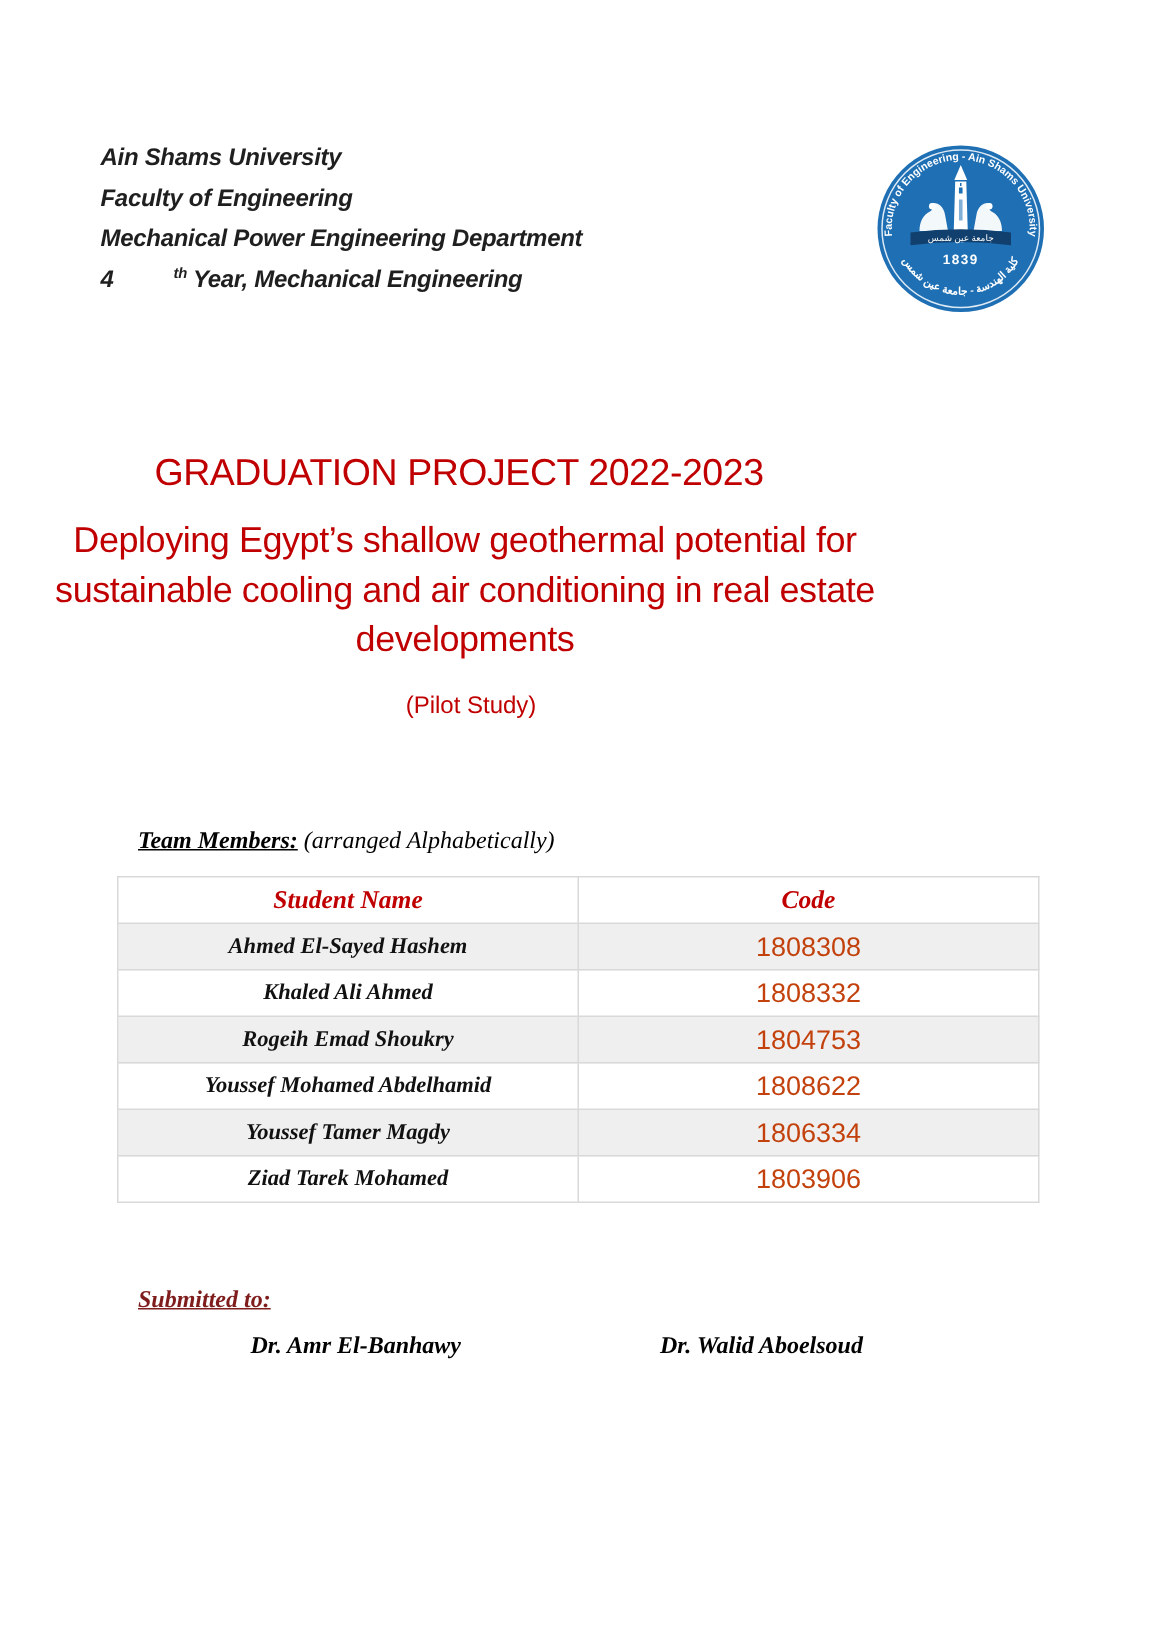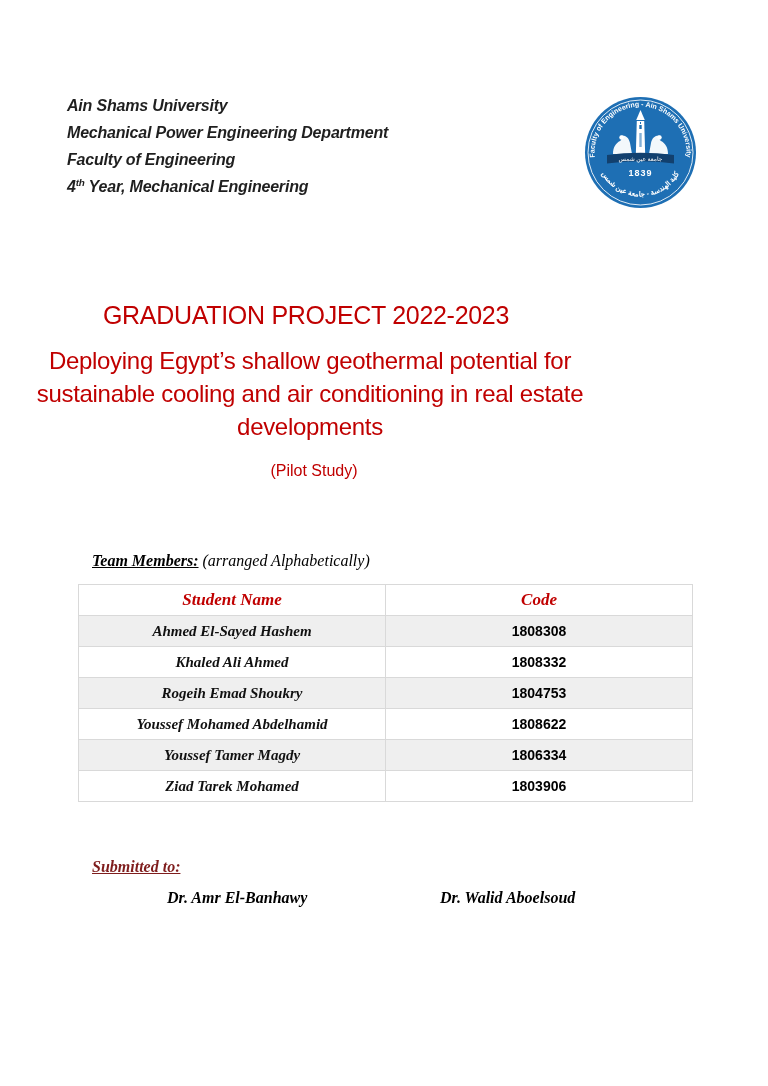--- a/index.html
+++ b/index.html
@@ -26,20 +26,21 @@
     font-weight: bold;
     font-style: italic;
     font-size: 16px;
     line-height: 27px;
     color: var(--text_dark, #1f1f1f);
     letter-spacing: -0.2px;
   }
   .header-block sup {
     font-size: 0.62em;
     line-height: 0;
+    padding-left: 40px;
   }
 
   
   .logo-wrap {
     position: absolute;
     left: 583px;
     top: 95px;
     width: 115px;
     height: 115px;
   }
@@ -120,23 +121,23 @@
   }
   td.cell-name {
     font-family: "Liberation Serif", serif;
     font-weight: bold;
     font-style: italic;
     font-size: 15px;
     color: #111111;
   }
   td.cell-code {
     font-family: "Liberation Sans", sans-serif;
-    font-weight: bold;
-    font-size: 14px;
-    color: #000000;
+    font-weight: normal;
+    font-size: 18px;
+    color: #c2410c;
   }
 
   
   .submitted-label {
     position: absolute;
     left: 92px;
     top: 858px;
     font-family: "Liberation Serif", serif;
     font-weight: bold;
     font-style: italic;
@@ -189,22 +190,22 @@
     fill: #ffffff;
   }
 </style>
 </head>
 <body>
 
 <div id="page">
 
   <div class="header-block">
     <div>Ain Shams University</div>
+    <div>Faculty of Engineering</div>
     <div>Mechanical Power Engineering Department</div>
-    <div>Faculty of Engineering</div>
     <div><span>4</span><sup>th</sup><span> Year, Mechanical Engineering</span></div>
   </div>
 
   <div class="logo-wrap">
     <svg width="115" height="115" viewBox="0 0 115 115">
       <circle cx="57.5" cy="57.5" r="55.5" fill="#1e6fb4"></circle>
       <circle cx="57.5" cy="57.5" r="52.5" fill="none" stroke="#ffffff" stroke-width="1" opacity="0.85"></circle>
 
       <defs>
         <path id="topArc" d="M 15.8 77 A 46 46 0 1 1 99.2 77"></path>

